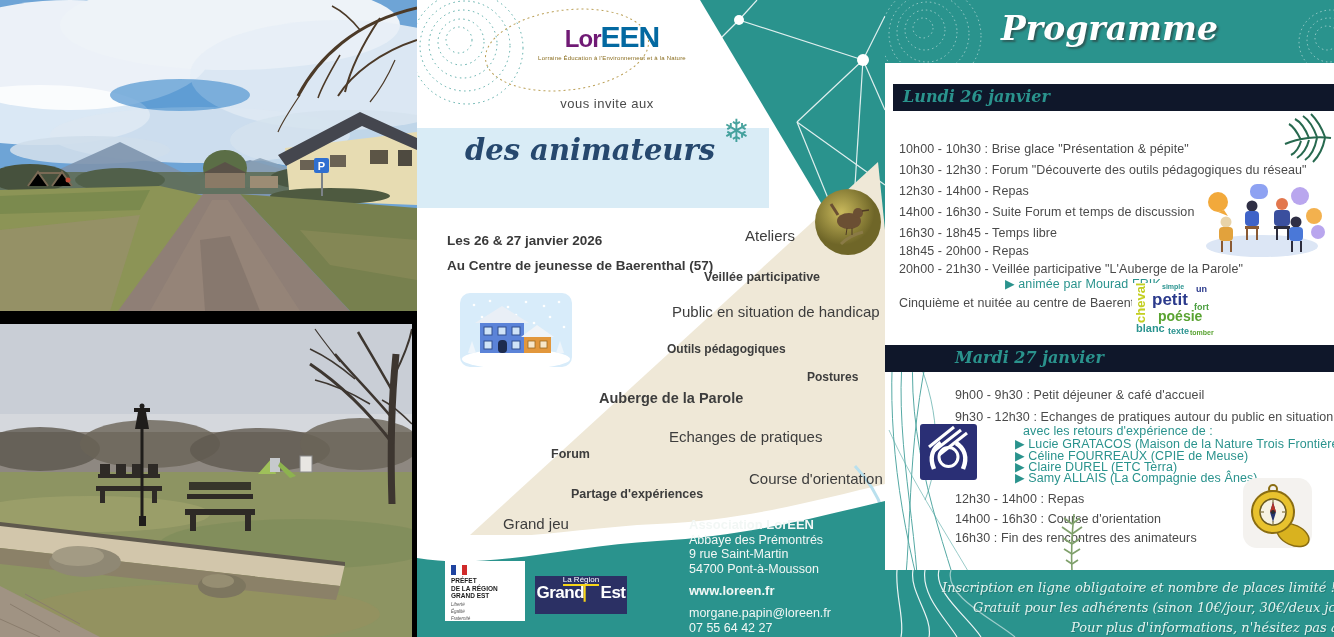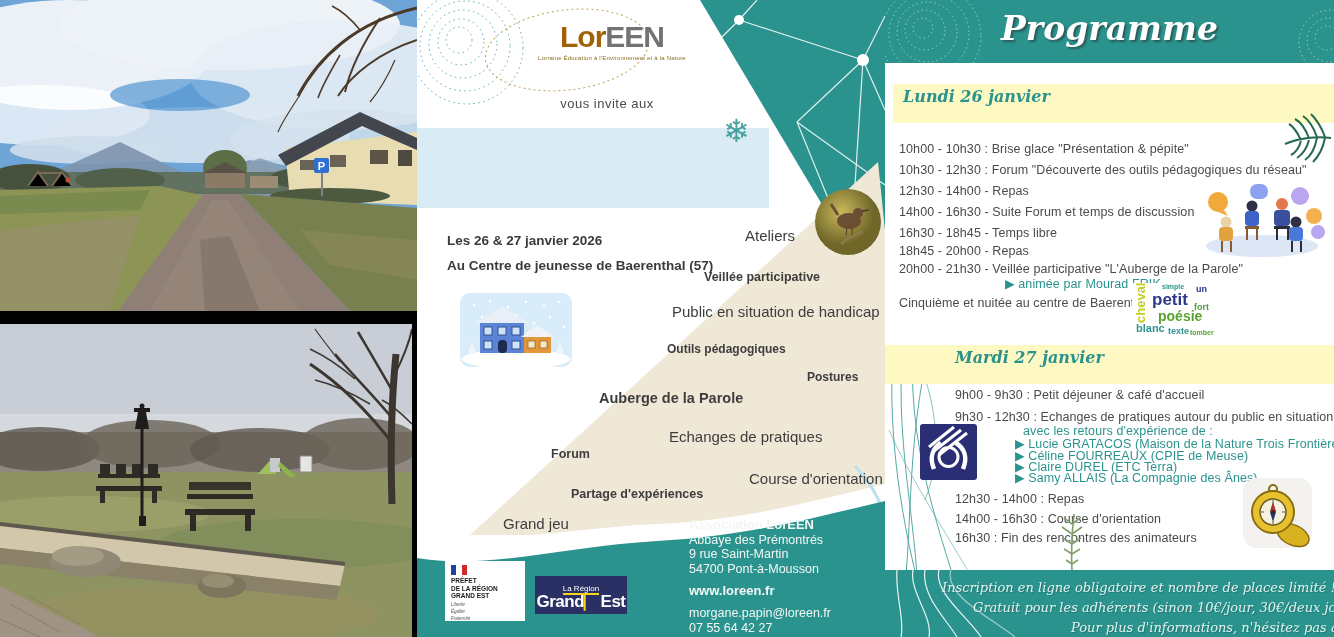--- a/index.html
+++ b/index.html
@@ -16,42 +16,42 @@
                color:#26486e;font-weight:bold;font-size:29px;line-height:36px}
   .invite{position:absolute;left:100px;top:96px;width:180px;text-align:center;
           font-size:13px;color:#4a4a4a;letter-spacing:.5px}
   .date-line{position:absolute;left:30px;font-size:13.5px;font-weight:bold;color:#3a3a3a;white-space:nowrap}
   .kw{position:absolute;color:#3d3d3d;white-space:nowrap}
   .kw-lg{font-size:15px;font-weight:500}
   .kw-sm{font-size:12.5px;font-weight:bold}
   .flyer-footer{color:#f2f7f5;text-align:left;position:absolute;left:272px;width:200px;
                 font-size:12.5px;line-height:14.5px}
   .logo-wrap{position:absolute;left:95px;top:20px;width:200px;text-align:center}
-  .logo-lor{font-size:30px;font-weight:bold;color:#a16207;letter-spacing:-1px}
-  .logo-een{font-size:30px;font-weight:bold;color:#737373;letter-spacing:-1px}
+  .logo-lor{font-size:24px;font-weight:bold;color:#701a75;letter-spacing:-1px}
+  .logo-een{font-size:30px;font-weight:bold;color:#0369a1;letter-spacing:-1px}
   .logo-sub{display:block;font-size:6px;color:#8a6d1f;letter-spacing:.2px;margin-top:1px}
   .snowflake{position:absolute;left:306px;top:112px;font-size:32px;color:#2b948e;opacity:.85}
   
   .prefet{position:absolute;left:28px;top:561px;width:80px;height:60px;background:#fff;padding:4px 0 0 6px;box-sizing:border-box}
   .prefet .t{font-size:6.5px;font-weight:bold;color:#1a1a1a;line-height:7.5px}
   .prefet .m{font-size:4.5px;color:#555;font-style:italic;line-height:5px;margin-top:2px}
   .flag{display:flex;width:16px;height:10px;margin-bottom:2px}
   .flag i{flex:1}
   .region{position:absolute;left:118px;top:576px;width:92px;height:38px;background:#2b3064;color:#fff;
-          text-align:center;box-sizing:border-box;padding-top:9px}
+          text-align:center;box-sizing:border-box;padding-top:0}
   .region .s{font-size:8px;display:block;line-height:8px}
   .region .s u{text-decoration:none;border-bottom:2px solid #f7d417}
   .region .g{font-size:17px;font-weight:bold;letter-spacing:-.5px;line-height:18px}
   .region .bar{color:#f7d417;font-weight:bold}
   
   .prog{position:absolute;left:885px;top:0;width:449px;height:637px;background:#fff;overflow:hidden}
   .prog-header{position:absolute;left:0;top:0;width:449px;height:63px;background:#2a938d}
   .prog-title{position:absolute;left:0;top:9px;width:449px;text-align:center;color:#fff;
               font-size:33px;font-weight:bold;text-shadow:2px 2px 2px rgba(45,45,45,.55)}
-  .day-band{position:absolute;background:#fef9c3;height:39px}
+  .day-band{position:absolute;background:#0f172a;height:27px}
   .day-label{font-size:16px;font-weight:bold;color:#2a938d;position:absolute;top:3px;white-space:nowrap}
   .sched{position:absolute;left:14px;font-size:12.5px;color:#4a4a4a;font-weight:500;
          letter-spacing:.1px;white-space:nowrap}
   .tue{left:70px}
   .teal-txt{color:#2a938d !important}
   .band-bottom{position:absolute;left:0;top:570px;width:449px;height:67px;background:#2a938d}
   .script-line{position:absolute;color:#e3f2ee;font-size:13px;white-space:nowrap;
                text-shadow:1px 1px 0 rgba(0,0,0,.18)}
   .wcloud{position:absolute;left:247px;top:283px;width:82px;height:54px;background:#fff}
   .wcloud span{position:absolute;font-weight:bold;white-space:nowrap;line-height:1}
@@ -262,20 +262,21 @@
 
     <div class="logo-wrap">
       <span class="logo-lor">Lor</span><span class="logo-een">EEN</span>
       <span class="logo-sub">Lorraine Éducation à l'Environnement et à la Nature</span>
     </div>
 
     <div class="invite">vous invite aux</div>
 
     <div class="flyer-title-band"></div>
     <div class="flyer-title hand">
+      <div>des animateurs</div>
     </div>
     <div class="snowflake">❄</div>
 
     <div class="date-line" style="top:233px">Les 26 &amp; 27 janvier 2026</div>
     <div class="date-line" style="top:258px">Au Centre de jeunesse de Baerenthal (57)</div>
 
     <svg class="abs" style="left:43px;top:293px" width="112" height="74" viewBox="0 0 112 74">
       <rect width="112" height="74" rx="10" fill="#d8ecfa"></rect>
       <ellipse cx="56" cy="66" rx="54" ry="10" fill="#fff"></ellipse>
       <g fill="#fff">

